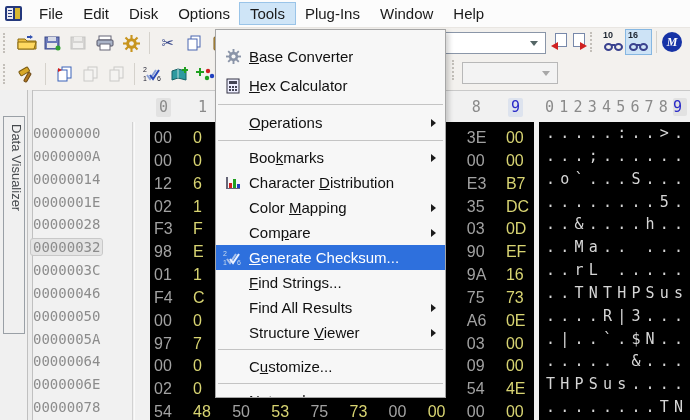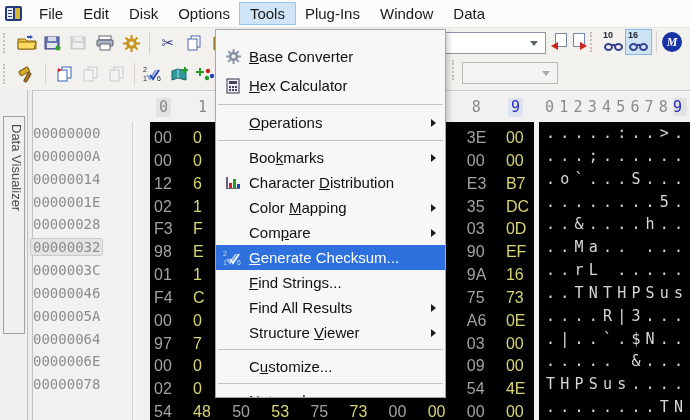--- a/index.html
+++ b/index.html
@@ -101,21 +101,21 @@
         </svg>
     </span>
     <span id="mbitems" style="display:flex">
         <span class="mb-item">File</span>
         <span class="mb-item">Edit</span>
         <span class="mb-item">Disk</span>
         <span class="mb-item">Options</span>
         <span class="mb-item active">Tools</span>
         <span class="mb-item">Plug-Ins</span>
         <span class="mb-item">Window</span>
-        <span class="mb-item">Data</span>
+        <span class="mb-item">Help</span>
       </span>
   </div>
 
   <div class="toolbar tb1">
     <span class="grip"></span>
     <span class="tbtn">
         <svg width="20" height="16">
           <path d="M1 4h7l2 2h9v8H1z" fill="#f0c040" stroke="#8a6a10"></path>
           <path d="M1 7h18l-2 7H1z" fill="#ffd860" stroke="#8a6a10"></path>
           <path d="M4 2 l3 0 0 -1 3 2 -3 2 0 -1 -3 0z" fill="#3050b0" transform="translate(6,-1)"></path>
@@ -299,20 +299,21 @@
 
   <div class="gutter" id="gutter">
       <div class="grow"><span>00000000</span></div>
       <div class="grow"><span>0000000A</span></div>
       <div class="grow"><span>00000014</span></div>
       <div class="grow"><span>0000001E</span></div>
       <div class="grow"><span>00000028</span></div>
       <div class="grow cur"><span>00000032</span></div>
       <div class="grow"><span>0000003C</span></div>
       <div class="grow"><span>00000046</span></div>
+      <div class="grow"><span>00000050</span></div>
       <div class="grow"><span>0000005A</span></div>
       <div class="grow"><span>00000064</span></div>
       <div class="grow"><span>0000006E</span></div>
       <div class="grow"><span>00000078</span></div>
     </div>
   <div class="addrline"></div>
   <div class="hexpanel" id="hexpanel">
       <div class="hexrow">
         <span class="cell even" style="left:4px">00</span>
         <span class="cell odd" style="left:43.1px">0</span>

